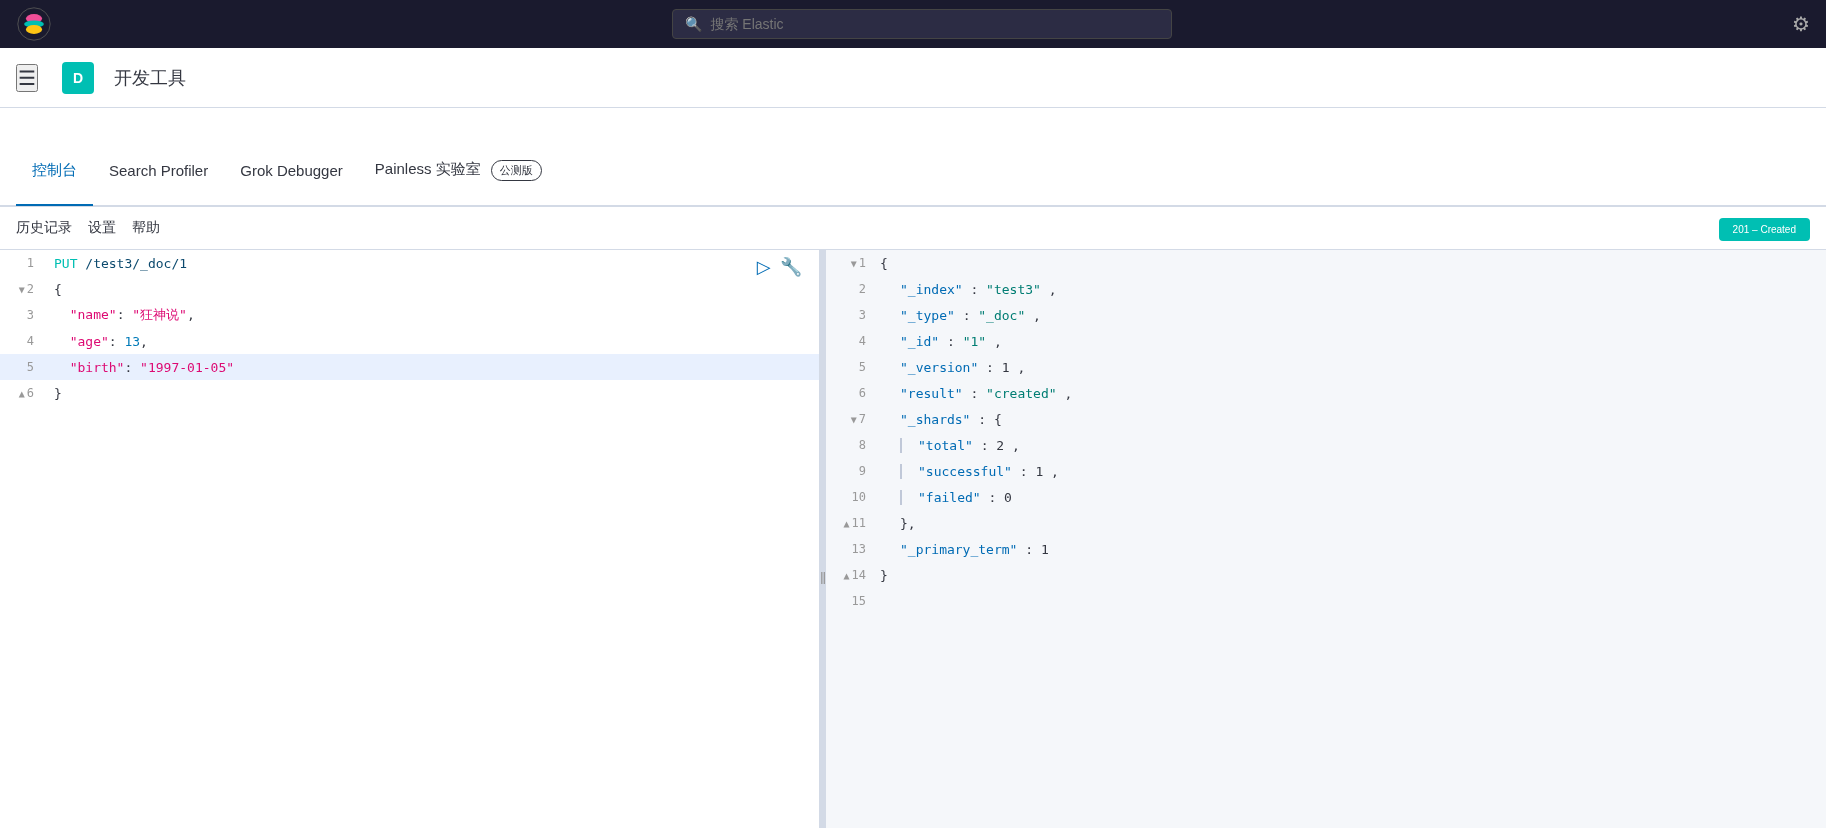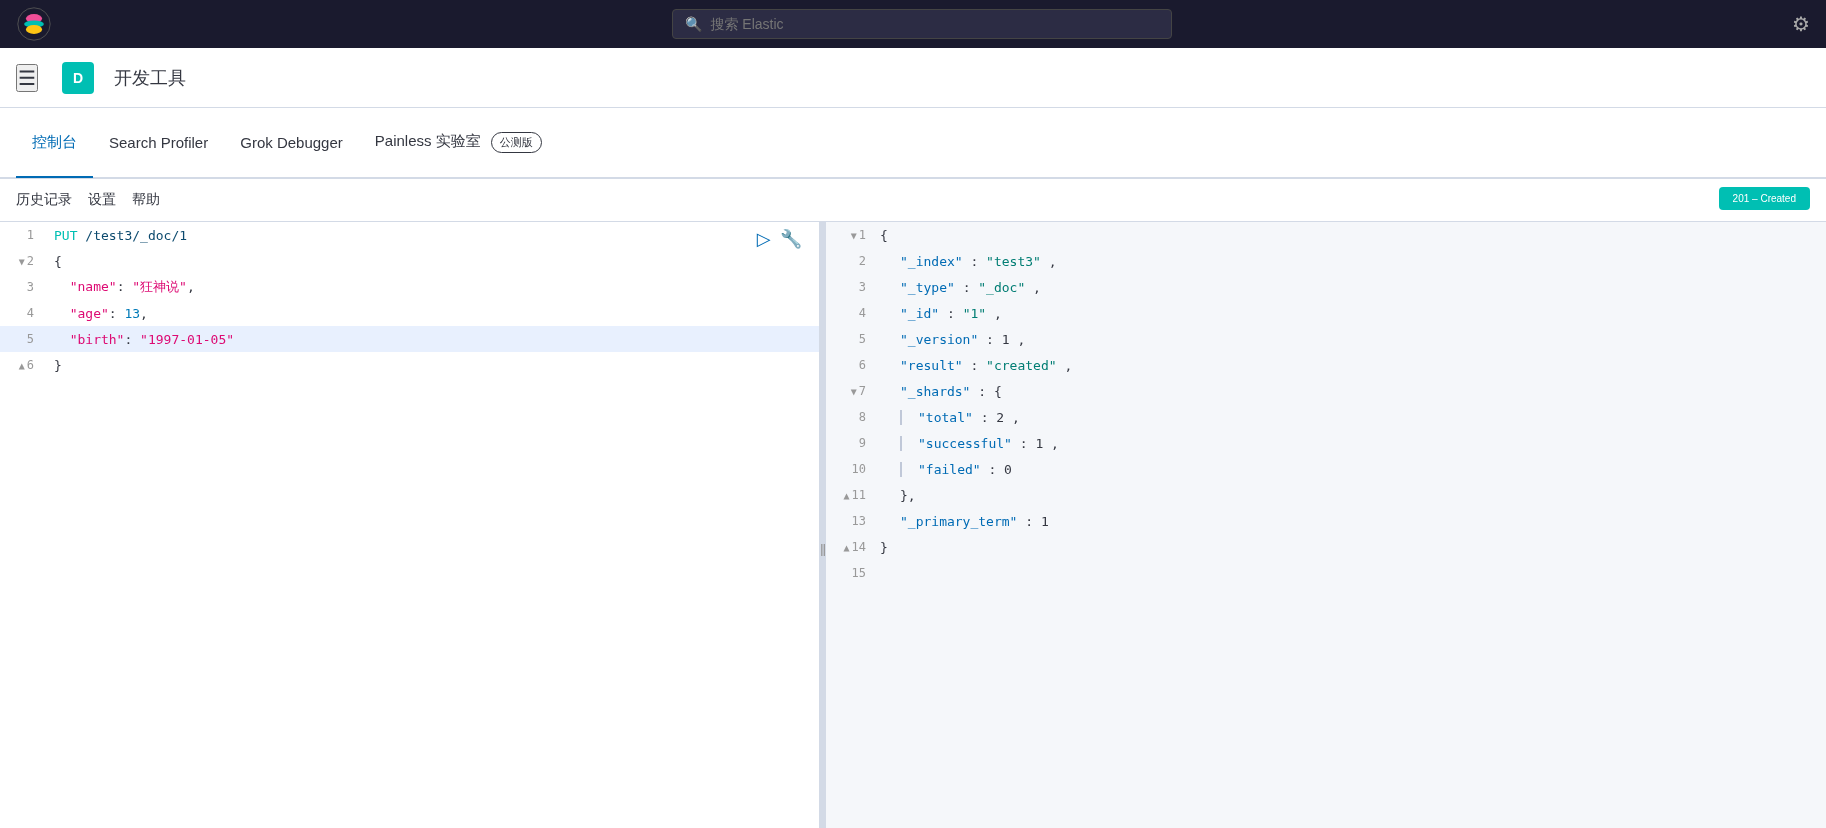--- a/index.html
+++ b/index.html
@@ -80,40 +80,41 @@
       background: #fff;
     }
     .tab {
       padding: 24px 16px;
       cursor: pointer;
       font-size: 15px;
       color: #343741;
       border-bottom: 2px solid transparent;
       margin-bottom: -2px;
       white-space: nowrap;
+      margin-top: 28px;
     }
     .tab.active {
       color: #006bb4;
       border-bottom: 2px solid #006bb4;
       font-weight: 500;
     }
     .tab-badge {
       display: inline-block;
       border: 1px solid #343741;
       border-radius: 12px;
       padding: 2px 8px;
       font-size: 11px;
       margin-left: 6px;
       color: #343741;
     }
 
     
     .toolbar {
       display: flex;
-      align-items: flex-start;
+      align-items: flex-end;
       padding: 8px 16px;
       gap: 16px;
       background: #fff;
       border-bottom: 1px solid #d3dae6;
     }
     .toolbar-btn {
       font-size: 14px;
       color: #343741;
       cursor: pointer;
       background: none;

